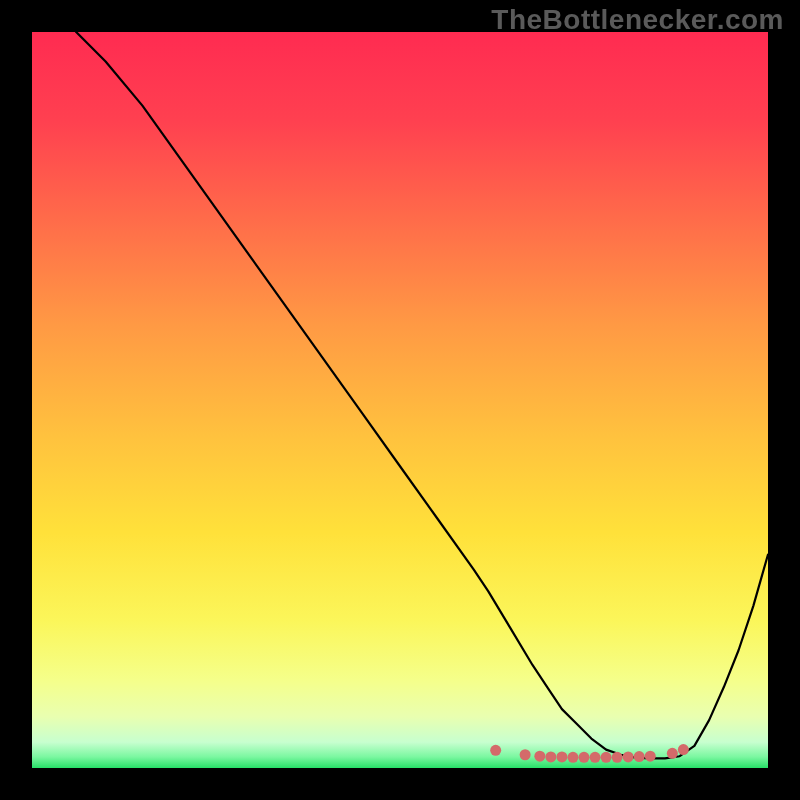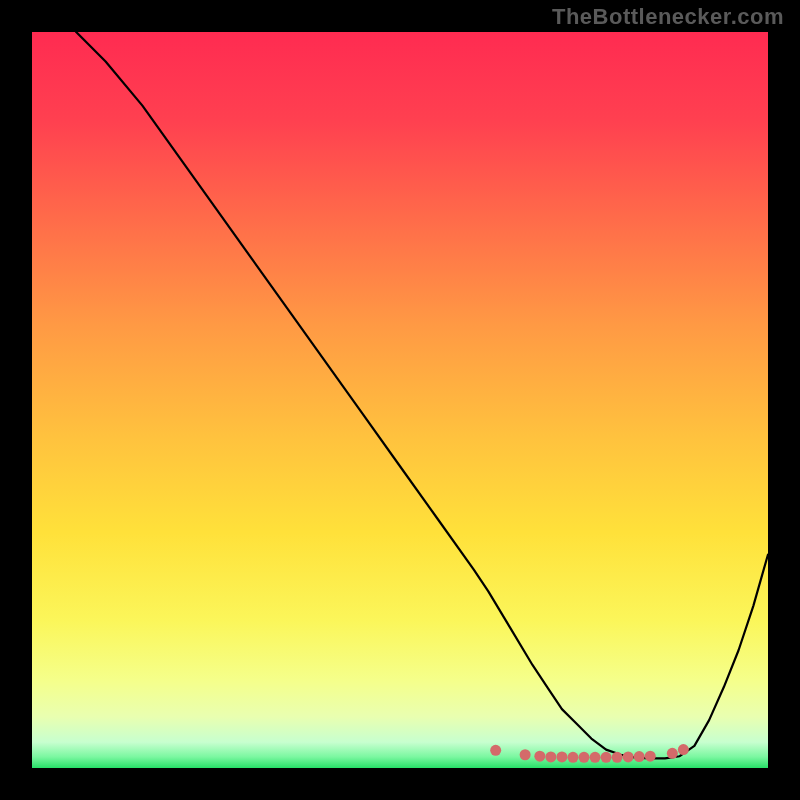--- a/index.html
+++ b/index.html
@@ -15,21 +15,21 @@
     position: relative;
     width: 800px;
     height: 800px;
     background: #000;
   }
   .watermark {
     position: absolute;
     top: 4px;
     right: 16px;
     color: #5a5a5a;
-    font-size: 22px;
+    font-size: 28px;
     font-weight: 600;
     letter-spacing: 0.5px;
     user-select: none;
   }
   .plot {
     position: absolute;
     left: 32px;
     top: 32px;
     width: 736px;
     height: 736px;

